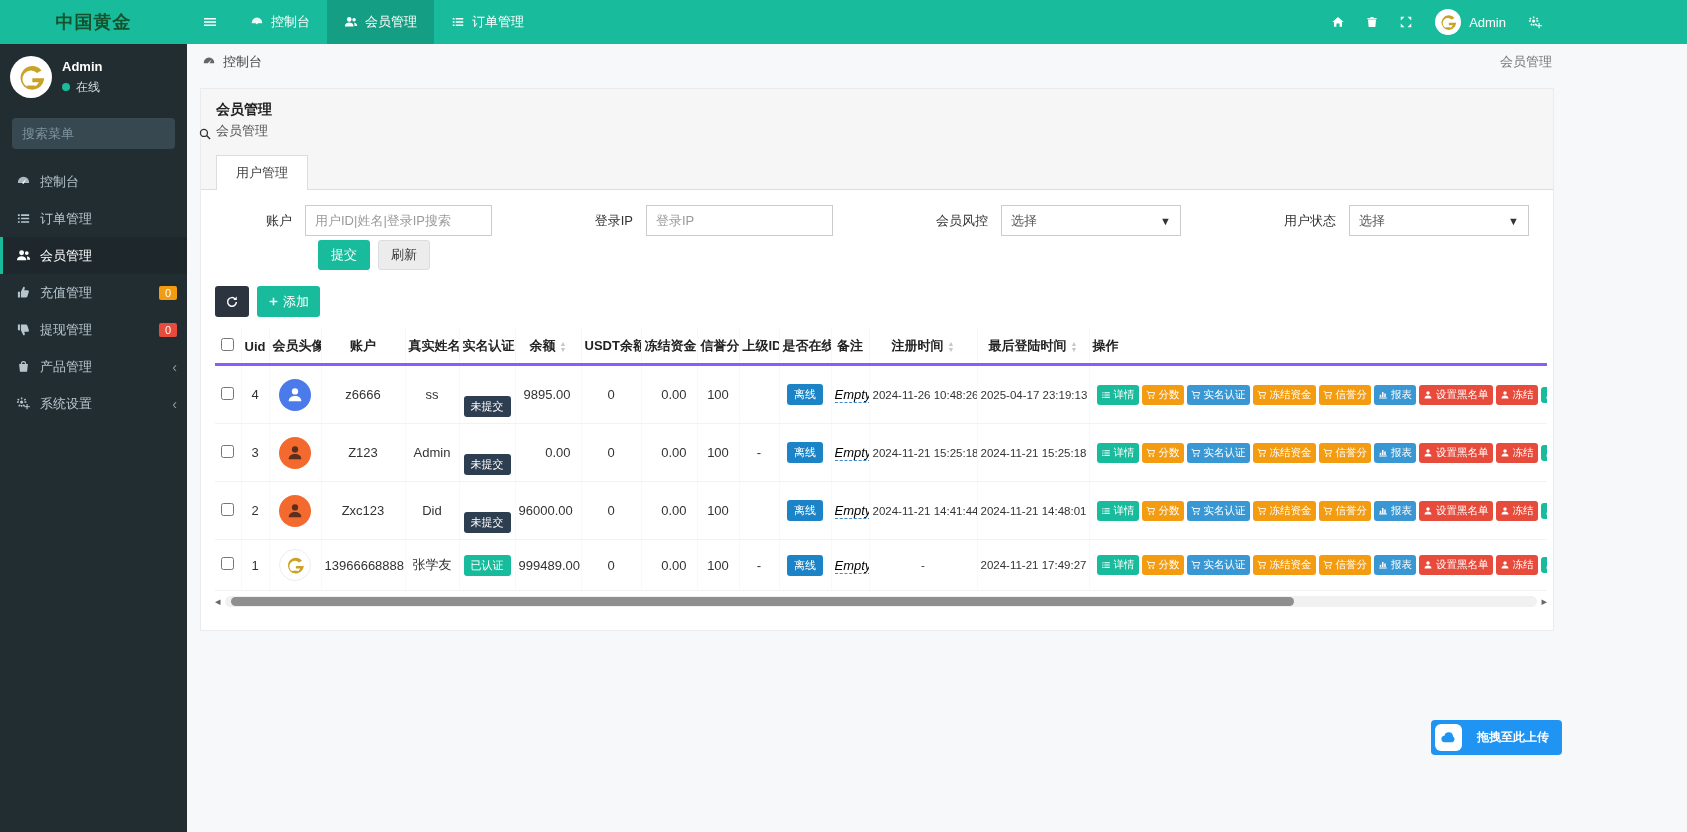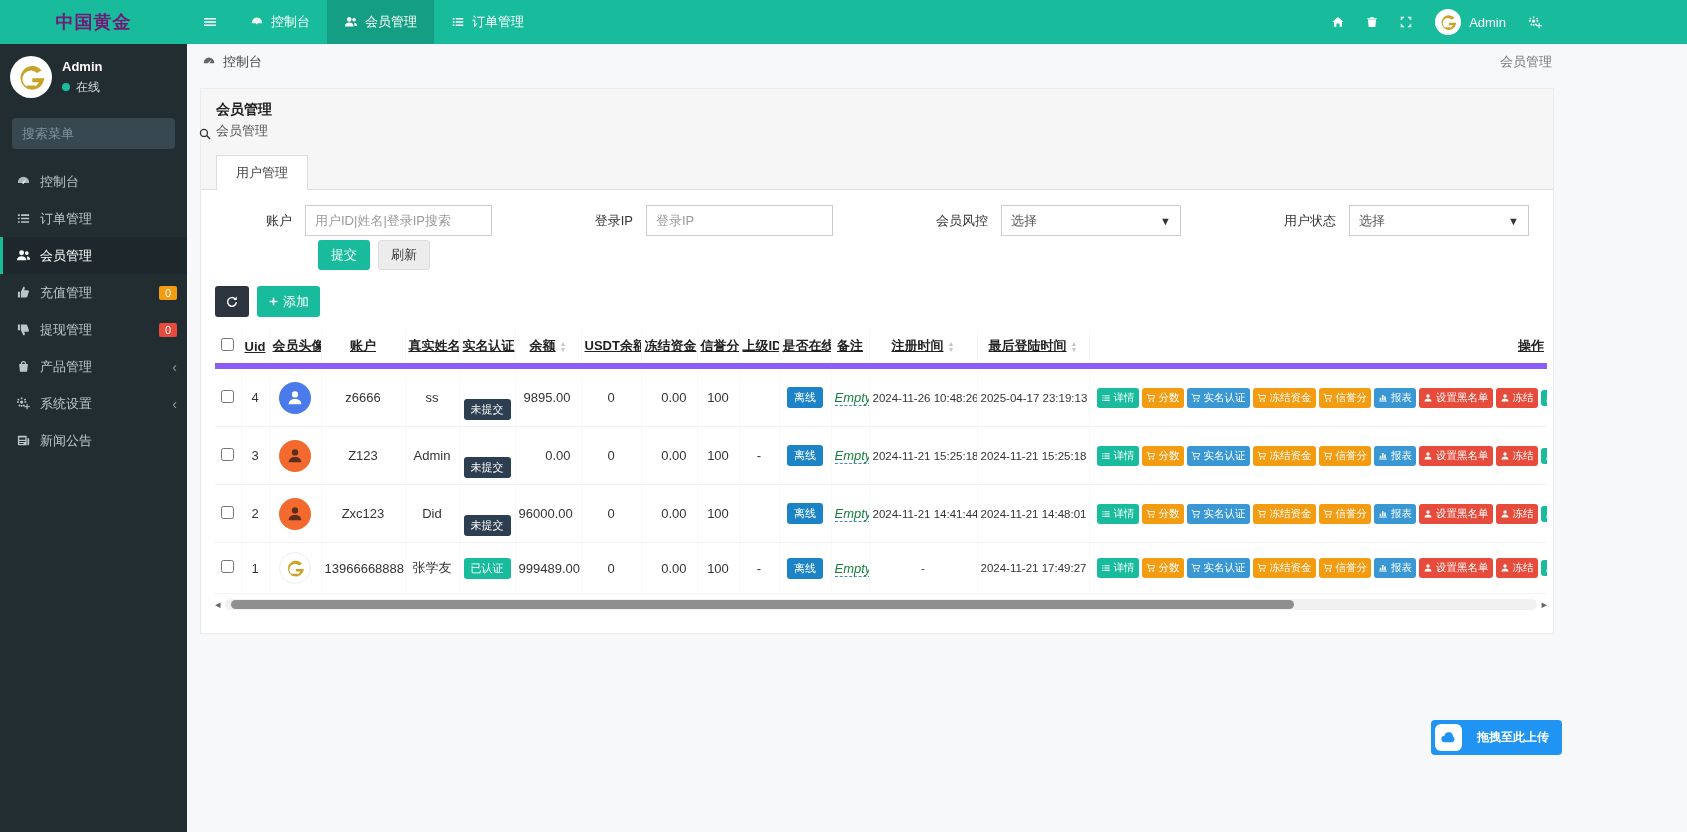--- a/index.html
+++ b/index.html
@@ -2,21 +2,21 @@
 <html><head>
 <meta charset="utf-8">
 <style>
   * { margin:0; padding:0; box-sizing:border-box; }
   html,body { width:1687px; height:832px; overflow:hidden;
     font-family:"Liberation Sans","DejaVu Sans",sans-serif; background:#f7f8fa; color:#333; }
   svg { display:block; }
 
   
   .navbar { position:absolute; top:0; left:0; width:1687px; height:44px; background:#18bc9c; display:flex; align-items:stretch; z-index:30; }
-  .brand { width:187px; display:flex; align-items:center; justify-content:center; color:#701a75; font-size:18px; font-weight:bold; letter-spacing:1px; }
+  .brand { width:187px; display:flex; align-items:center; justify-content:center; color:#14532d; font-size:18px; font-weight:bold; letter-spacing:1px; }
   .nav-burger { width:46px; display:flex; align-items:center; justify-content:center; color:#fff; cursor:pointer; }
   .nav-items { display:flex; }
   .nav-item { display:flex; align-items:center; gap:7px; padding:0 17px; color:#fff; font-size:13px; cursor:pointer; }
   .nav-item.active { background:#149e83; }
   .nav-right { margin-left:auto; display:flex; align-items:center; gap:0; padding-right:135px; }
   .nav-ic { width:34px; height:44px; display:flex; align-items:center; justify-content:center; color:#fff; cursor:pointer; }
   .nav-user { display:flex; align-items:center; gap:8px; padding:0 12px; color:#fff; font-size:13px; cursor:pointer; }
   .nav-avatar { width:26px; height:26px; border-radius:50%; background:#fff; display:flex; align-items:center; justify-content:center; overflow:hidden; }
 
   
@@ -64,32 +64,32 @@
   .btn-submit { background:#18bc9c; color:#fff; padding:5px 12px; }
   .btn-refresh2 { background:#ececec; color:#333; border-color:#ddd; padding:5px 12px; }
 
   
   .toolbar { margin:16px 0 12px; display:flex; gap:8px; }
   .btn-dark { background:#2c3440; color:#fff; width:34px; height:31px; display:flex; align-items:center; justify-content:center; border-radius:3px; cursor:pointer; }
   .btn-add { background:#18bc9c; color:#fff; padding:0 11px; height:31px; display:inline-flex; align-items:center; gap:4px; border-radius:3px; font-size:13px; cursor:pointer; }
 
   
   table { width:1332px; border-collapse:collapse; table-layout:fixed; }
-  th { font-size:13px; color:#222; font-weight:bold; padding:8px 3px; border-bottom:6px solid #8b5cf6; white-space:nowrap; overflow:hidden;text-decoration:underline; }
+  th { font-size:13px; color:#222; font-weight:bold; padding:8px 3px; border-bottom:3px solid #8b5cf6; white-space:nowrap; overflow:hidden; }
   td { font-size:13px; color:#333; text-align:center; padding:6px 3px; border-bottom:1px solid #f2f2f2; white-space:nowrap; overflow:hidden; height:51px; }
   th { text-align:center; border-right:1px solid #f7f7f7; }
   td { border-right:1px solid #f9f9f9; }
   th:last-child, td:last-child { border-right:none; }
   .sort { display:inline-flex; flex-direction:column; vertical-align:middle; margin-left:4px; color:#c6c6c6; font-size:7px; line-height:6px; }
   .time { font-size:11.5px; color:#333; }
   .badge { display:inline-block; color:#fff; font-size:11px; border-radius:3px; padding:3px 7px; }
   .b-navy { background:#2c3e50;margin-top:24px; }
   .b-green { background:#18bc9c; }
   .b-blue { background:#1c84c6; }
-  .remark { color:#15803d; font-style:italic; font-size:13px; border-bottom:1px dashed #428bca; cursor:pointer; }
+  .remark { color:#000000; font-style:italic; font-size:13px; border-bottom:1px dashed #428bca; cursor:pointer; }
   .av { width:32px; height:32px; border-radius:50%; display:inline-flex; align-items:center; justify-content:center; overflow:hidden; vertical-align:middle; }
   .av.blue { background:#4b7bea; }
   .av.orange { background:#f4692e; }
   .av.gold { background:#fff; border:1px solid #eee; }
   .acts { display:flex; align-items:center; gap:3px; justify-content:flex-start; padding-left:4px; }
   .abtn { display:inline-flex; align-items:center; gap:3px; color:#fff; font-size:10.5px; border-radius:3px; padding:3px 4px; cursor:pointer; white-space:nowrap; }
   .c-green { background:#18bc9c; } .c-orange { background:#f39c12; }
   .c-blue { background:#3998d4; } .c-red { background:#e64b3b; }
   input[type=checkbox] { width:13px; height:13px; cursor:pointer; }
 
@@ -251,26 +251,20 @@
       </li>
       <li class="sitem">
         <svg width="15" height="15" viewBox="0 0 16 16" fill="currentColor">
           <circle cx="6" cy="6.5" r="1.7"></circle>
           <path d="M5.2 1.5h1.6v2H5.2zM5.2 9.5h1.6v2H5.2zM1 5.7h2v1.6H1zM9 5.7h2v1.6H9zM2.4 2.6 3.8 4 2.6 5.1 1.3 3.8zM8.3 8.9l1.4 1.4-1.2 1.1-1.3-1.3zM9.7 2.6 8.3 4l1.2 1.1 1.3-1.3zM3.8 8.9 2.4 10.3l1.2 1.1 1.3-1.3z"></path>
           <circle cx="11.8" cy="11.3" r="1.3"></circle>
           <path d="M11.2 8.6h1.2v1.4h-1.2zM11.2 12.8h1.2v1.4h-1.2zM9 10.7h1.4v1.2H9zM13.2 10.7h1.4v1.2h-1.4z"></path>
         </svg>
         <span class="slabel">系统设置</span>
         <span class="schev">‹</span>
-      </li>
-      <li class="sitem">
-        <svg width="15" height="15" viewBox="0 0 16 16" fill="currentColor">
-          <path d="M2 3h9.4v10H3a1 1 0 0 1-1-1zM12.2 5.5H14V12a1 1 0 0 1-1.8.6zM3.4 4.8h6.6v2.4H3.4zM3.4 8.6h6.6v1H3.4zM3.4 10.6h4.6v1H3.4z" fill-rule="evenodd"></path>
-        </svg>
-        <span class="slabel">新闻公告</span>
       </li>
     </ul>
 </aside>
 
 <div class="bcrumb">
   <div class="bcrumb-left">
     <span id="bc-ic">
         <svg width="14" height="14" viewBox="0 0 16 16" fill="#555">
           <path d="M8 3a6 6 0 0 0-6 6.5h12A6 6 0 0 0 8 3z" opacity=".9"></path>
           <path d="M7.4 8.6 11 5l-2.3 4.4a1 1 0 1 1-1.3-.8z" fill="#fff" opacity=".9"></path>
@@ -376,21 +370,21 @@
               <th><span>是否在线</span></th>
               <th><span>备注</span></th>
               <th><span>注册时间</span><span class="sort">
                   <span>▲</span>
                   <span>▼</span>
                 </span></th>
               <th><span>最后登陆时间</span><span class="sort">
                   <span>▲</span>
                   <span>▼</span>
                 </span></th>
-              <th style="text-align: right;"><span>操作</span></th>
+              <th style="text-align: left;"><span>操作</span></th>
             </tr>
           </thead>
         <tbody id="tbody">
             <tr>
               <td><input type="checkbox" style=""></td>
               <td>4</td>
               <td><span class="av blue">
                   <svg width="18" height="18" viewBox="0 0 16 16" fill="#fff">
                     <circle cx="8" cy="4.8" r="2.8"></circle>
                     <path d="M2.4 13.6c0-3.1 2.5-4.7 5.6-4.7s5.6 1.6 5.6 4.7z"></path>

